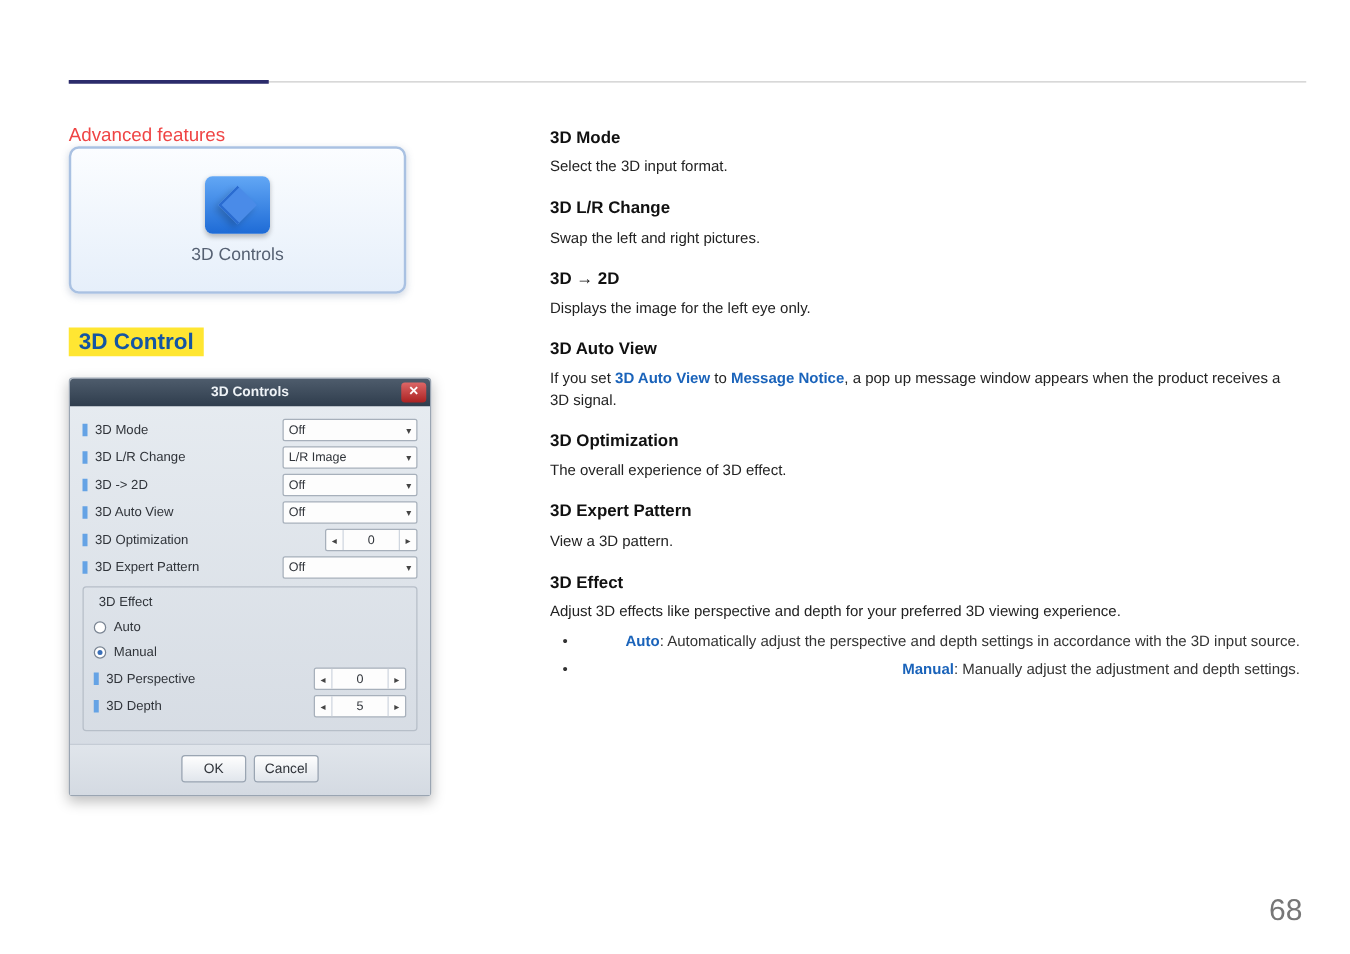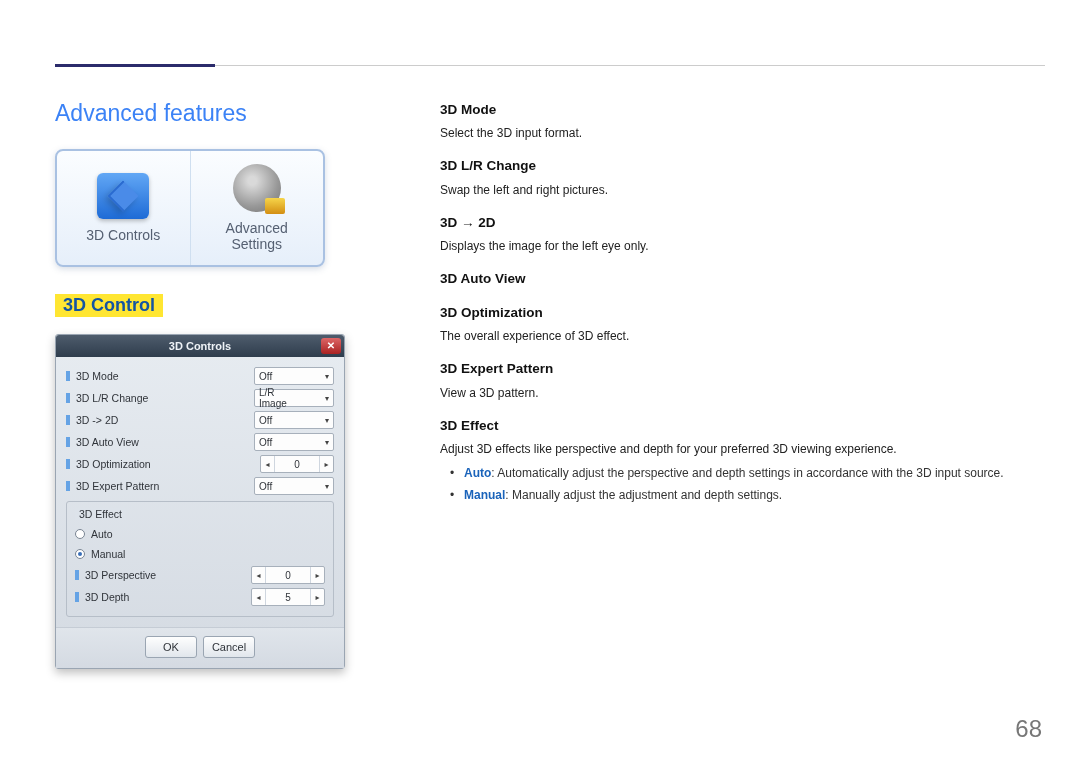--- a/index.html
+++ b/index.html
@@ -27,24 +27,23 @@
     height: 3px;
     background: #2b2b6b;
   }
   .left-col {
     position: absolute;
     left: 55px;
     top: 100px;
     width: 300px;
   }
   .page-title {
-    font-size: 23px;
+    font-size: 15px;
     font-weight: 500;
-    color: #3b82f6;
-    margin-bottom: 22px;
+    color: #ef4444;
   }
   .icon-card {
     width: 270px;
     height: 118px;
     background: linear-gradient(#fbfdff, #e6effa);
     border: 2px solid #a9c1e2;
     border-radius: 8px;
     box-shadow: 0 2px 6px rgba(120,140,170,.3);
     display: flex;
   }
@@ -137,21 +136,21 @@
     height: 22px;
   }
   .dlg-row .tick {
     width: 4px; height: 10px;
     background: #65a3e5;
     margin-right: 6px;
     flex: 0 0 4px;
   }
   .dlg-label { flex: 1; }
   .dlg-combo {
-    width: 80px;
+    width: 108px;
     height: 18px;
     background: #fdfdfd;
     border: 1px solid #a7b0bb;
     border-radius: 2px;
     display: flex;
     align-items: center;
     padding: 0 4px;
     font-size: 10px;
     gap: 28px;
   }
@@ -220,21 +219,21 @@
   .right-col h3 {
     font-size: 13.5px;
     font-weight: 700;
     color: #111;
     margin-top: 14px;
     margin-bottom: 4px;
   }
   .right-col h3:first-child { margin-top: 0; }
   .right-col p { color: #222; }
   .right-col .kw { color: #1a63ba; font-weight: 700; }
-  .right-col ul { list-style: none; margin-top: 6px; }
+  .right-col ul { list-style: none; margin-top: 6px; text-align: right; }
   .right-col li { position: relative; padding-left: 24px; margin-bottom: 4px; }
   .right-col li::before { content:"•"; position:absolute; left:10px; }
 
   .page-number {
     position: absolute;
     right: 38px;
     bottom: 20px;
     font-size: 24px;
     color: #777;
     margin-left: 29px;
@@ -246,27 +245,20 @@
 <div class="top-rule"></div>
 <div class="top-rule-accent"></div>
 
 <div class="left-col">
   <div class="page-title">Advanced features</div>
 
   <div class="icon-card">
     <div class="icon-tile">
       <div class="icon-box-3d"></div>
       <div class="tile-label">3D Controls</div>
-    </div>
-    <div class="icon-tile">
-      <div class="icon-gear"></div>
-      <div class="tile-label">
-        <span>Advanced</span><br>
-        <span>Settings</span>
-      </div>
     </div>
   </div>
 
   <div class="section-heading">
     <span class="hl">3D Control</span>
   </div>
 
   <div class="dialog">
     <div class="dialog-titlebar">
       <span>3D Controls</span>
@@ -364,20 +356,23 @@
   <h3>3D Mode</h3>
   <p>Select the 3D input format.</p>
 
   <h3>3D L/R Change</h3>
   <p>Swap the left and right pictures.</p>
 
   <h3>3D → 2D</h3>
   <p>Displays the image for the left eye only.</p>
 
   <h3>3D Auto View</h3>
+  <p>
+    <span>If you set </span><span class="kw">3D Auto View</span><span> to </span><span class="kw">Message Notice</span><span>, a pop up message window appears when the product receives a 3D signal.</span>
+  </p>
 
   <h3>3D Optimization</h3>
   <p>The overall experience of 3D effect.</p>
 
   <h3>3D Expert Pattern</h3>
   <p>View a 3D pattern.</p>
 
   <h3>3D Effect</h3>
   <p>Adjust 3D effects like perspective and depth for your preferred 3D viewing experience.</p>
   <ul>

